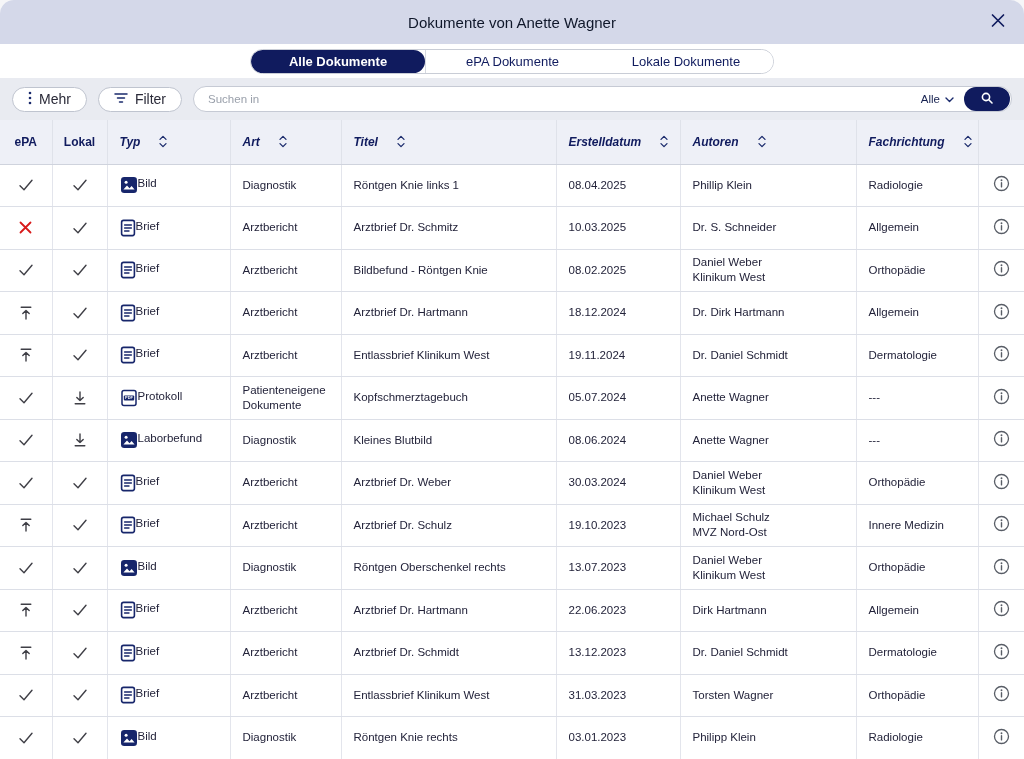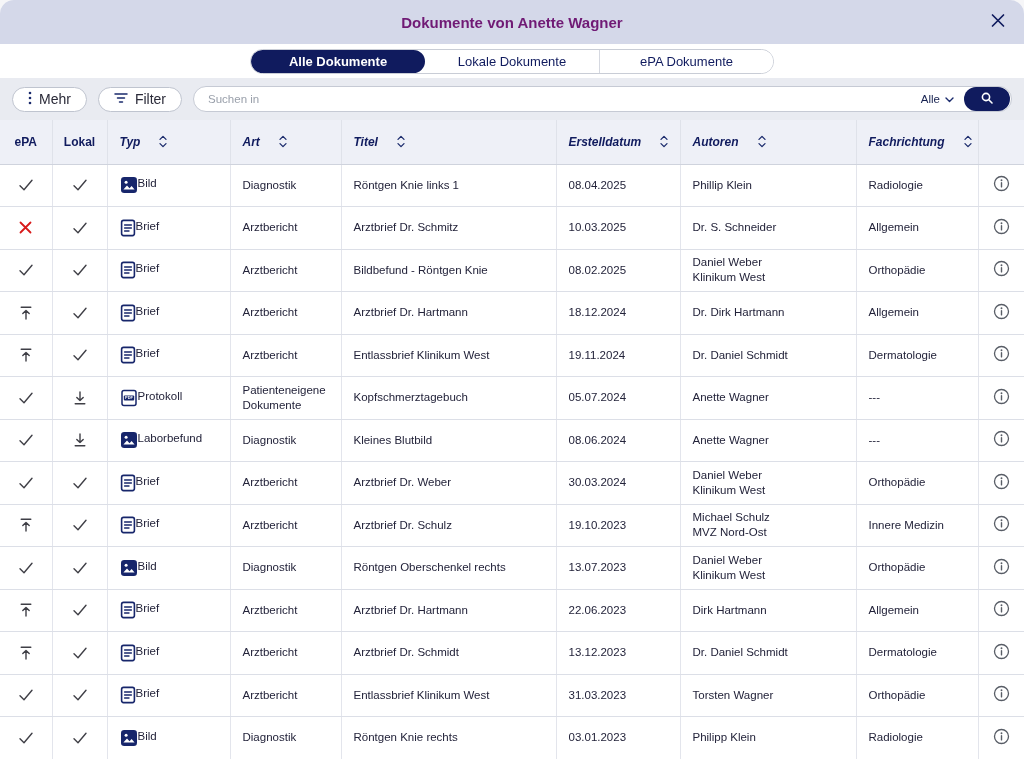--- a/index.html
+++ b/index.html
@@ -2,21 +2,21 @@
 <html><head>
 <meta charset="utf-8">
 <style>
   * { margin:0; padding:0; box-sizing:border-box; }
   html,body { width:1024px; height:759px; }
   body { font-family:"Liberation Sans",sans-serif; background:#f6f6f8; }
   .window { width:1024px; height:759px; background:#fff; border-radius:14px 14px 0 0; overflow:hidden; }
 
   
   .titlebar { height:44px; background:#d4d8e9; display:flex; align-items:center; justify-content:center; position:relative; }
-  .titlebar h1 { font-size:15px; font-weight:bold; color:#701a75; }
+  .titlebar h1 { font-size:15px; font-weight:normal; color:#0f172a; }
   .close-btn { position:absolute; right:14px; top:50%; transform:translateY(-50%); background:none; border:none; cursor:pointer; display:flex; padding:4px; }
 
   
   .tabsrow { height:34px; background:#fff; display:flex; align-items:center; justify-content:center; }
   .tabs { display:flex; border:1px solid #c9cdd6; border-radius:14px; background:#fff; height:25px; overflow:hidden; }
   .tab { width:174px; font-size:13px; color:#101b5e; background:#fff; border:none; cursor:pointer; font-family:inherit; }
   .tab.sep { border-left:1px solid #d5d8e0; }
   .tab.active { background:#101b5e; color:#fff; border-radius:13px; font-weight:bold; }
 
   
@@ -53,22 +53,22 @@
     <button class="close-btn">
         <span><svg width="16" height="16" viewBox="0 0 16 16">
             <path d="M2.5 2.5l11 11M13.5 2.5l-11 11" stroke="#101b5e" stroke-width="1.7" stroke-linecap="round"></path>
           </svg></span>
       </button>
   </header>
 
   <div class="tabsrow">
     <div class="tabs">
       <button class="tab active">Alle Dokumente</button>
+      <button class="tab sep">ePA Dokumente</button>
       <button class="tab">Lokale Dokumente</button>
-      <button class="tab sep">ePA Dokumente</button>
     </div>
   </div>
 
   <div class="toolbar">
     <button class="pill">
       <span><svg width="4" height="14" viewBox="0 0 4 14">
             <circle cx="2" cy="2" r="1.3" fill="#1a2a6c"></circle>
             <circle cx="2" cy="7" r="1.3" fill="#1a2a6c"></circle>
             <circle cx="2" cy="12" r="1.3" fill="#1a2a6c"></circle>
           </svg></span>

